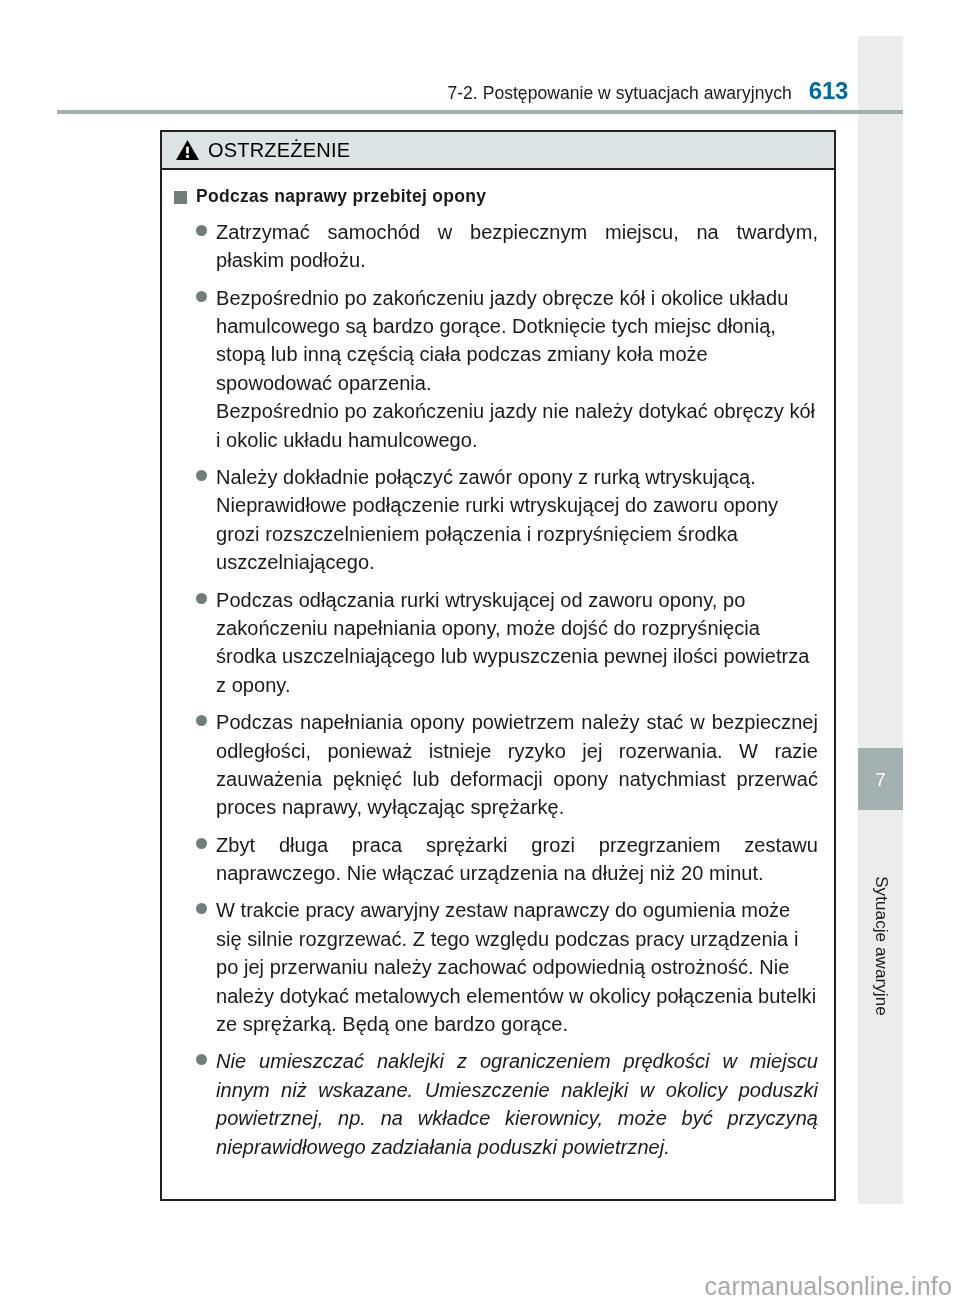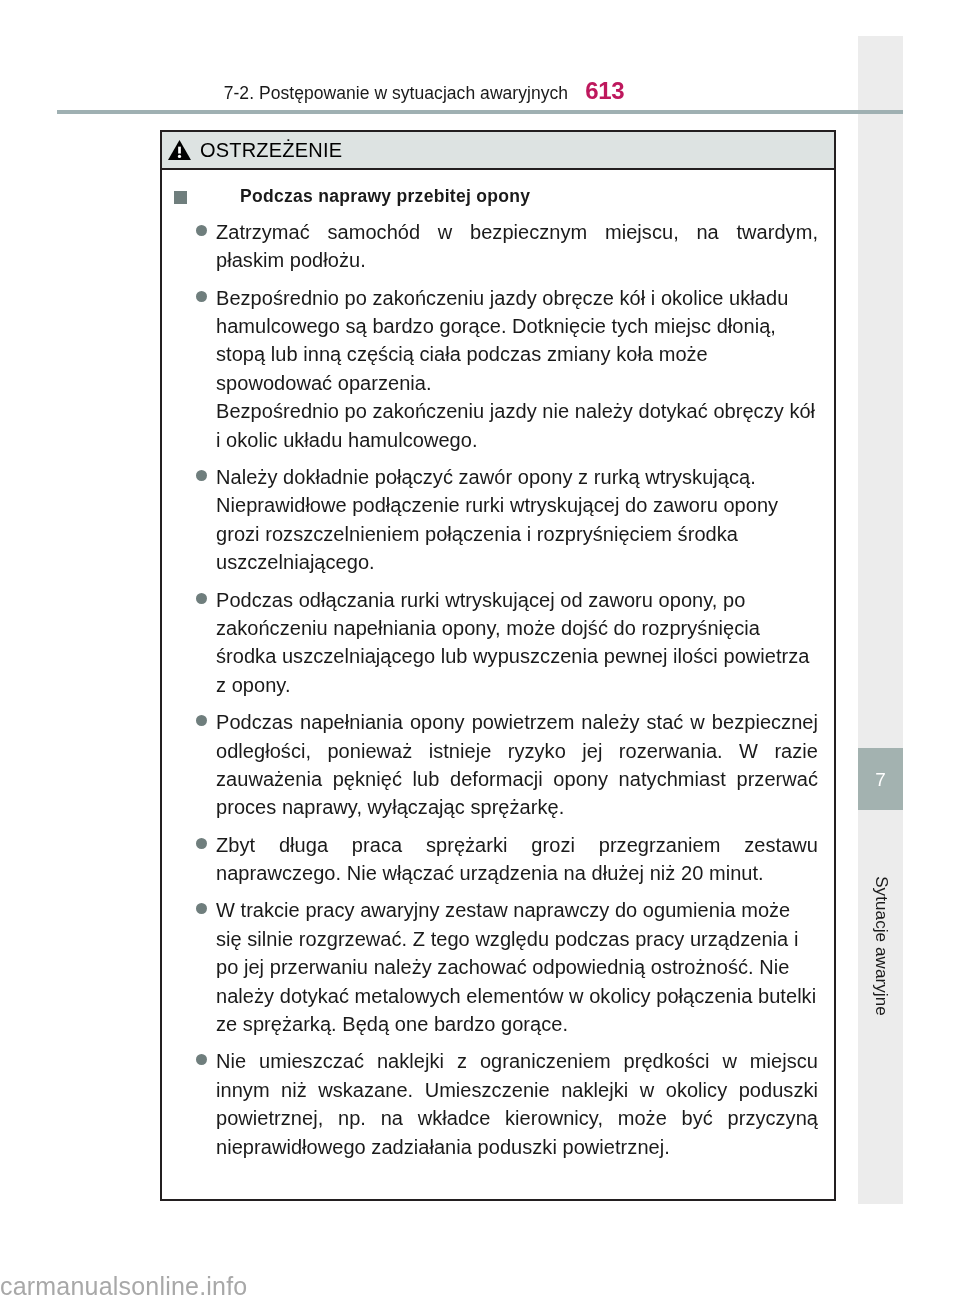--- a/index.html
+++ b/index.html
@@ -71,34 +71,34 @@
 
   
   .page-header {
     position: absolute;
     left: 0;
     top: 72px;
     width: 858px;
     height: 30px;
     display: flex;
     align-items: flex-end;
-    justify-content: center;
+    justify-content: flex-end;
     padding-right: 10px;
     box-sizing: border-box;
   }
   .header-title {
     font-size: 17.5px;
     color: #1a1a1a;
     letter-spacing: 0.05px;
     line-height: 1;
   }
   .header-pageno {
     font-size: 24px;
     font-weight: bold;
-    color: #be185d;
+    color: #0369a1;
     margin-left: 17px;
     line-height: 0.92;
     letter-spacing: -0.3px;
   }
   .header-rule {
     position: absolute;
     left: 57px;
     top: 110px;
     width: 846px;
     height: 4px;
@@ -114,21 +114,21 @@
     border: 2px solid #231f20;
     box-sizing: border-box;
     background: #ffffff;
   }
   .warn-head {
     height: 38px;
     background: #dde3e2;
     border-bottom: 2px solid #231f20;
     display: flex;
     align-items: center;
-    padding-left: 5px;
+    padding-left: 13px;
     box-sizing: border-box;
   }
   .warn-icon {
     width: 25px;
     height: 22px;
     margin-right: 8px;
     flex: 0 0 auto;
     display: block;
   }
   .warn-head-title {
@@ -141,21 +141,20 @@
   .warn-body {
     padding: 16px 16px 26px 12px;
     box-sizing: border-box;
   }
 
   
   .sec-head {
     display: flex;
     align-items: flex-start;
     margin: 0 0 10px 0;
-    gap: 44px;
   }
   .sq-marker {
     width: 13px;
     height: 13px;
     background: #6f7e7d;
     flex: 0 0 auto;
     margin-top: 5px;
     margin-right: 9px;
   }
   .sec-head-text {
@@ -166,21 +165,21 @@
     line-height: 1.25;
   }
 
   
   .bullet-item {
     display: flex;
     align-items: flex-start;
     margin: 0 0 9px 0;
     padding-left: 22px;
   }
-  .bullet-item:last-child { margin-bottom: 12px; }
+  .bullet-item:last-child { margin-bottom: 12px; font-style: italic; }
   .dot {
     width: 11px;
     height: 11px;
     border-radius: 50%;
     background: #6f7e7d;
     flex: 0 0 auto;
     margin-top: 7px;
     margin-right: 9px;
   }
   .bullet-text {
@@ -192,21 +191,21 @@
   }
   .bullet-text p { margin: 0; }
   .bullet-text p.just { text-align: justify; text-align-last: left; }
 
   
   .watermark {
     position: absolute;
     left: 0;
     top: 1272px;
     width: 960px;
-    text-align: left;
+    text-align: right;
     padding-right: 8px;
     box-sizing: border-box;
     font-size: 25px;
     color: #a8a8a8;
     letter-spacing: 0.2px;
   }
 </style>
 </head>
 <body>
 

